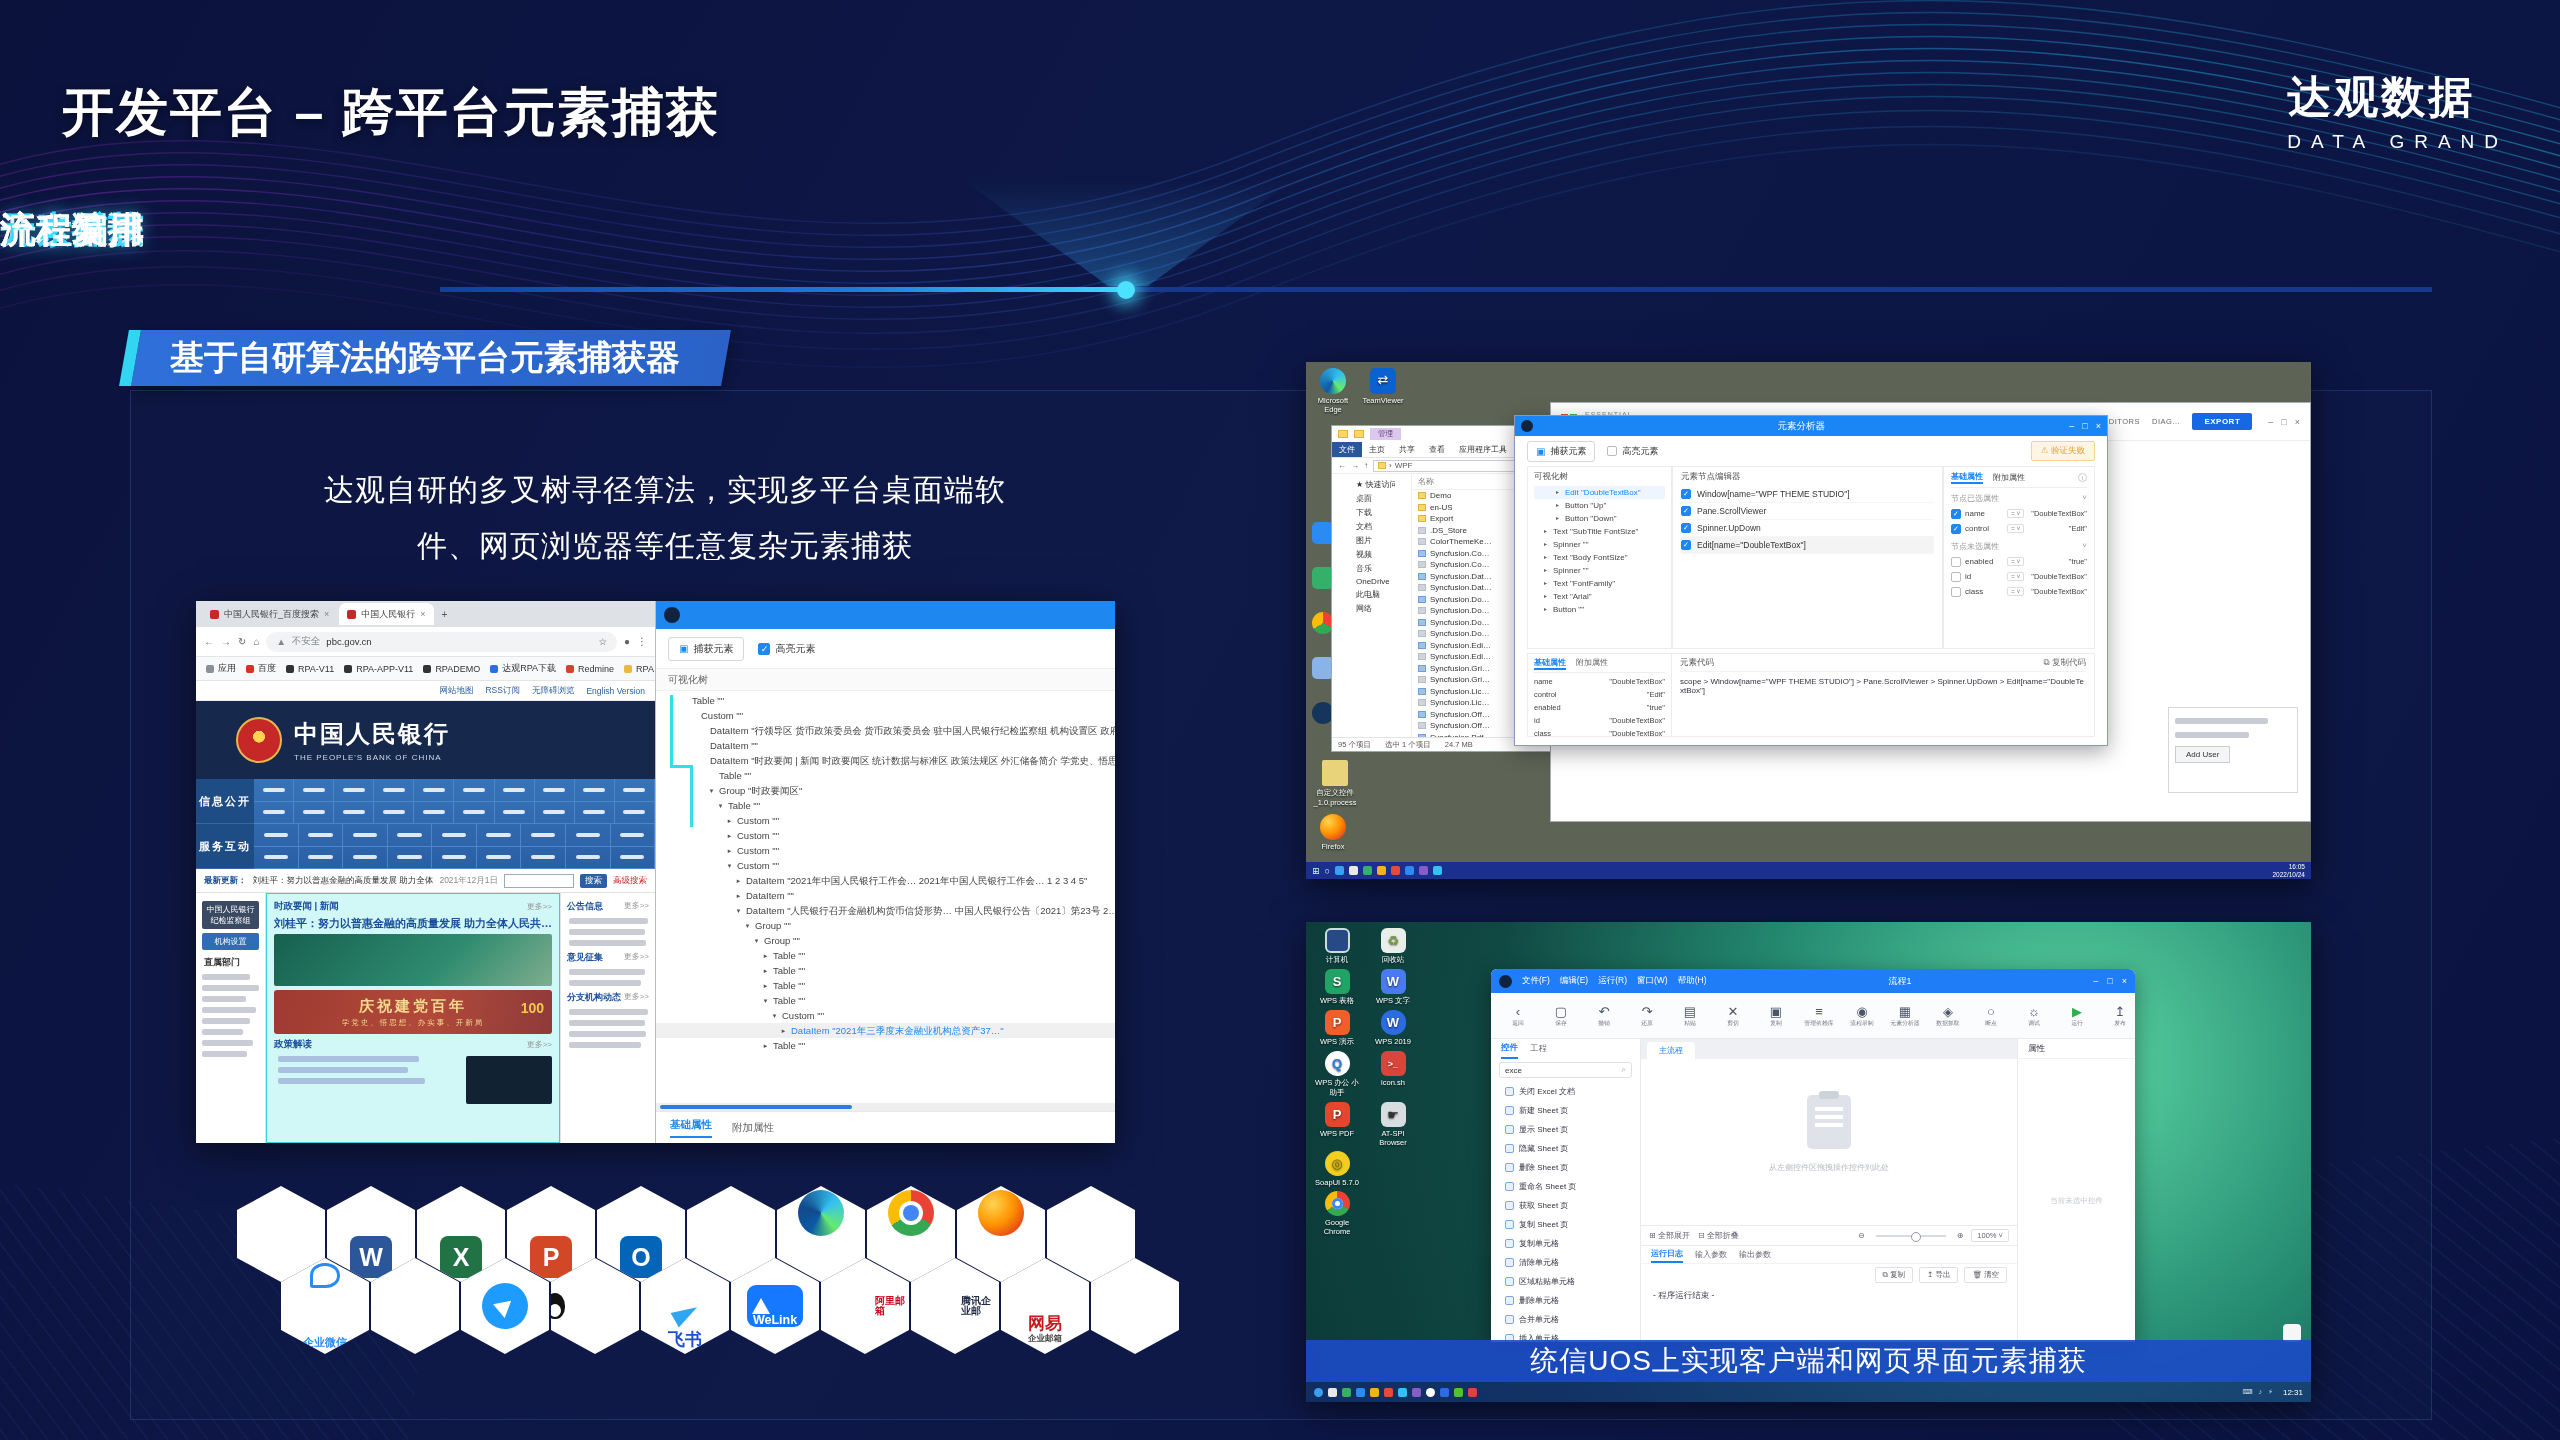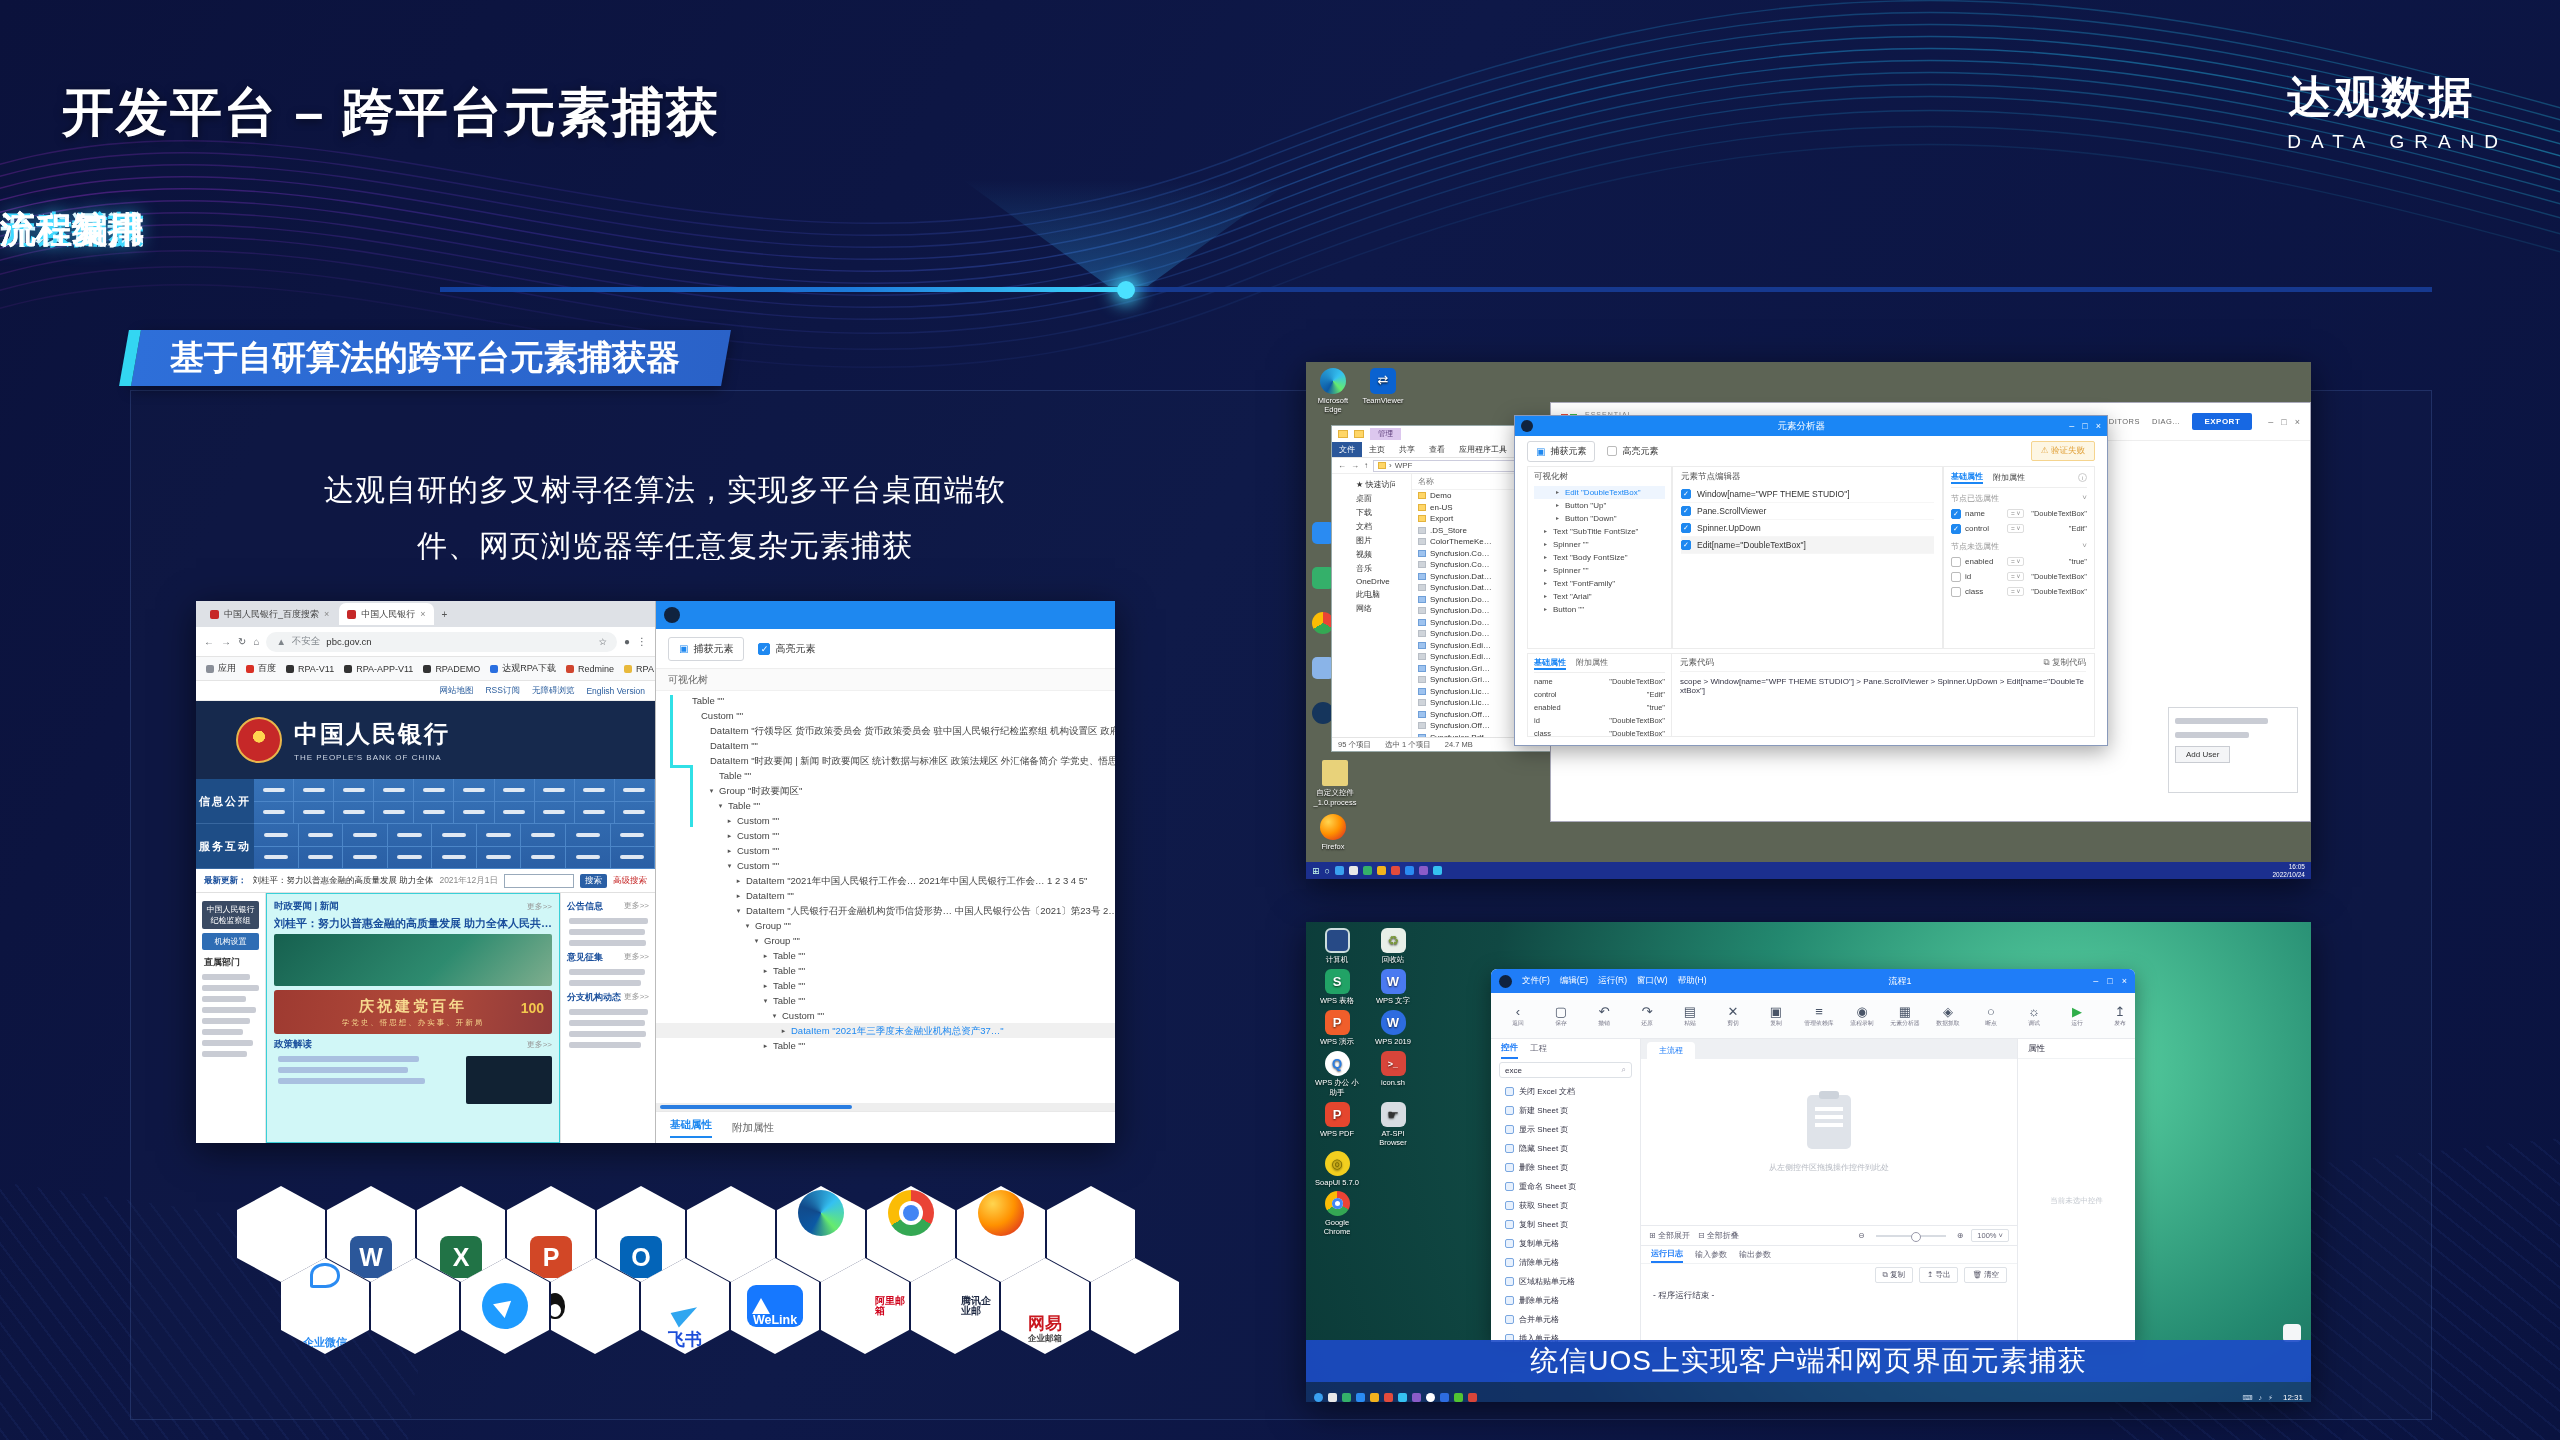--- a/index.html
+++ b/index.html
@@ -280,21 +280,21 @@
 .u-log{height:96px;background:#fff;display:flex;flex-direction:column}
 .u-logtabs{height:18px;display:flex;gap:12px;align-items:center;padding:0 10px;font-size:8px;color:#667;border-bottom:1px solid #f0f2f4}
 .u-logtabs .on{color:#1f7df8;font-weight:bold;border-bottom:2px solid #1f7df8;height:100%;display:flex;align-items:center}
 .u-logbtns{height:22px;display:flex;justify-content:flex-end;gap:6px;align-items:center;padding:0 10px}
 .u-logbtns div{border:1px solid #dde1e6;border-radius:2px;font-size:7.5px;color:#556;padding:2px 7px}
 .u-logtxt{padding:4px 12px;font-size:8.5px;color:#445}
 .u-right{width:118px;border-left:1px solid #e8eaee;display:flex;flex-direction:column}
 .u-right .hd{height:20px;display:flex;align-items:center;padding:0 10px;font-size:8.5px;color:#334;border-bottom:1px solid #f0f2f4}
 .u-right .empty{flex:1;display:flex;align-items:center;justify-content:center;font-size:7.5px;color:#c3c8cf}
 .capU{top:418px}
-.udock{position:absolute;left:0;bottom:0;width:100%;height:20px;background:rgba(20,40,120,.65);display:flex;align-items:flex-end;gap:5px;padding:0 8px}
+.udock{position:absolute;left:0;bottom:0;width:100%;height:20px;background:rgba(20,40,120,.65);display:flex;align-items:center;gap:5px;padding:0 8px}
 .udock .clk{margin-left:auto;color:#fff;font-size:8px;display:flex;gap:8px;align-items:center}
 .udock .sti{color:#cde;font-size:7px;letter-spacing:2px}
 .wtile{position:absolute;right:10px;bottom:60px;width:18px;height:18px;background:#f4f6f8;border-radius:4px}
 </style>
 </head>
 <body>
 
 <div class="slide">
 
   <svg class="waves" viewBox="0 0 2560 440">

